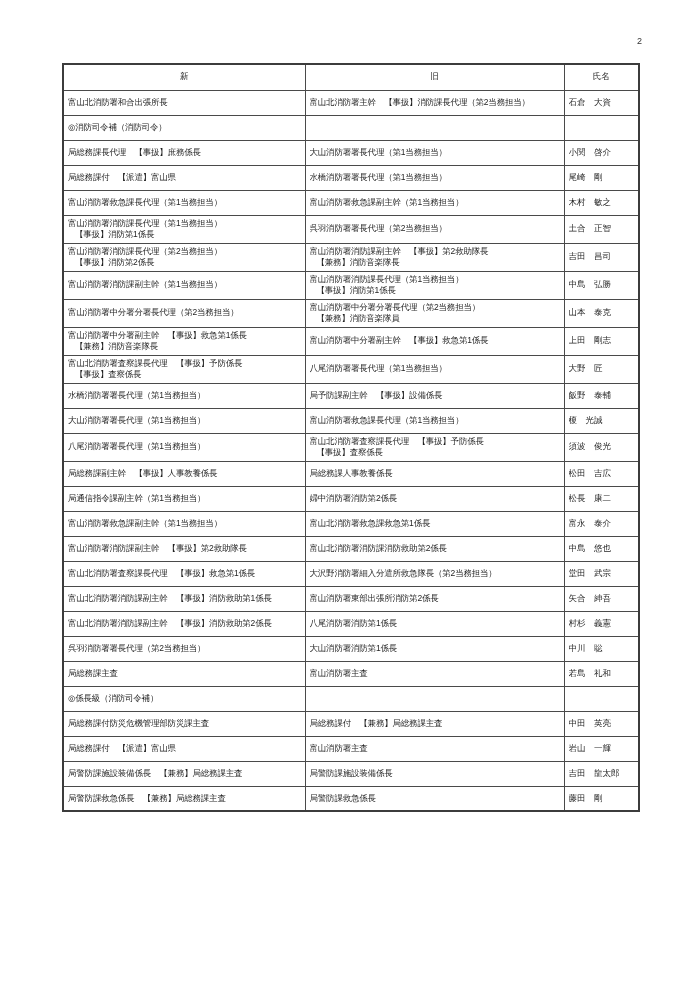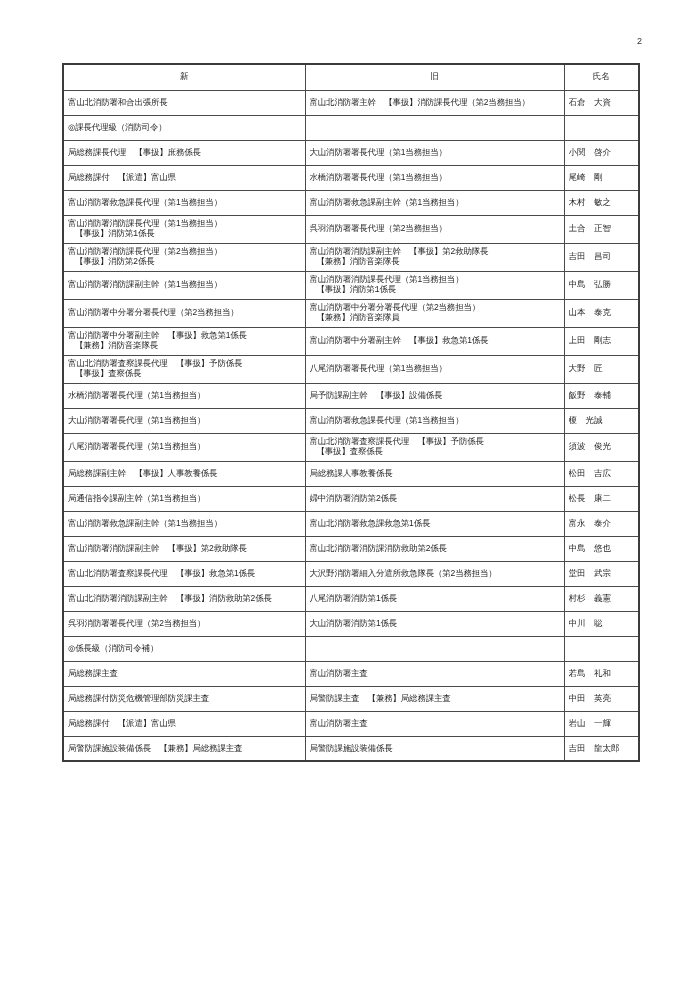--- a/index.html
+++ b/index.html
@@ -50,21 +50,21 @@
   }
   .col-new  { width: 242px; }
   .col-old  { width: 259px; }
   .col-name { width: 75px;  }
   .line {
     line-height: 11.5px;
     white-space: nowrap;
     letter-spacing: -0.2px;
     overflow: hidden;
   }
-  .line.indent { padding-left: 7px; font-family: Liberation Mono, monospace; }
+  .line.indent { padding-left: 7px; }
   td.cell-name .line { letter-spacing: 0; }
 </style>
 </head>
 <body>
 
 <div class="page-number">2</div>
 
 <table class="personnel">
   <colgroup>
     <col class="col-new">
@@ -85,21 +85,21 @@
         </td>
         <td class="cell-old">
           <div class="line">富山北消防署主幹　【事扱】消防課長代理（第2当務担当）</div>
         </td>
         <td class="cell-name">
           <div class="line">石倉　大資</div>
         </td>
       </tr>
       <tr>
         <td class="cell-new">
-          <div class="line">◎課長代理級（消防司令）</div>
+          <div class="line">◎消防司令補（消防司令）</div>
         </td>
         <td class="cell-old"></td>
         <td class="cell-name"></td>
       </tr>
       <tr>
         <td class="cell-new">
           <div class="line">局総務課長代理　【事扱】庶務係長</div>
         </td>
         <td class="cell-old">
           <div class="line">大山消防署署長代理（第1当務担当）</div>
@@ -287,85 +287,107 @@
         </td>
         <td class="cell-old">
           <div class="line">大沢野消防署細入分遣所救急隊長（第2当務担当）</div>
         </td>
         <td class="cell-name">
           <div class="line">堂田　武宗</div>
         </td>
       </tr>
       <tr>
         <td class="cell-new">
+          <div class="line">富山北消防署消防課副主幹　【事扱】消防救助第1係長</div>
+        </td>
+        <td class="cell-old">
+          <div class="line">富山消防署東部出張所消防第2係長</div>
+        </td>
+        <td class="cell-name">
+          <div class="line">矢合　紳吾</div>
+        </td>
+      </tr>
+      <tr>
+        <td class="cell-new">
           <div class="line">富山北消防署消防課副主幹　【事扱】消防救助第2係長</div>
         </td>
         <td class="cell-old">
           <div class="line">八尾消防署消防第1係長</div>
         </td>
         <td class="cell-name">
           <div class="line">村杉　義憲</div>
         </td>
       </tr>
       <tr>
         <td class="cell-new">
           <div class="line">呉羽消防署署長代理（第2当務担当）</div>
         </td>
         <td class="cell-old">
           <div class="line">大山消防署消防第1係長</div>
         </td>
         <td class="cell-name">
           <div class="line">中川　聡</div>
+        </td>
+      </tr>
+      <tr>
+        <td class="cell-new">
+          <div class="line">局総務課主査</div>
+        </td>
+        <td class="cell-old">
+          <div class="line">富山消防署主査</div>
+        </td>
+        <td class="cell-name">
+          <div class="line">若島　礼和</div>
         </td>
       </tr>
       <tr>
         <td class="cell-new">
           <div class="line">◎係長級（消防司令補）</div>
         </td>
         <td class="cell-old"></td>
         <td class="cell-name"></td>
       </tr>
       <tr>
         <td class="cell-new">
-          <div class="line">局総務課主査</div>
+          <div class="line">局総務課付防災危機管理部防災課主査</div>
+        </td>
+        <td class="cell-old">
+          <div class="line">局総務課付　【兼務】局総務課主査</div>
+        </td>
+        <td class="cell-name">
+          <div class="line">中田　英亮</div>
+        </td>
+      </tr>
+      <tr>
+        <td class="cell-new">
+          <div class="line">局総務課付　【派遣】富山県</div>
         </td>
         <td class="cell-old">
           <div class="line">富山消防署主査</div>
         </td>
         <td class="cell-name">
-          <div class="line">若島　礼和</div>
-        </td>
-      </tr>
-      <tr>
-        <td class="cell-new">
-          <div class="line">局総務課付防災危機管理部防災課主査</div>
-        </td>
-        <td class="cell-old">
-          <div class="line">局警防課主査　【兼務】局総務課主査</div>
-        </td>
-        <td class="cell-name">
-          <div class="line">中田　英亮</div>
-        </td>
-      </tr>
-      <tr>
-        <td class="cell-new">
-          <div class="line">局総務課付　【派遣】富山県</div>
-        </td>
-        <td class="cell-old">
-          <div class="line">富山消防署主査</div>
-        </td>
-        <td class="cell-name">
           <div class="line">岩山　一輝</div>
         </td>
       </tr>
       <tr>
         <td class="cell-new">
           <div class="line">局警防課施設装備係長　【兼務】局総務課主査</div>
         </td>
         <td class="cell-old">
           <div class="line">局警防課施設装備係長</div>
         </td>
         <td class="cell-name">
           <div class="line">吉田　龍太郎</div>
+        </td>
+      </tr>
+      <tr>
+        <td class="cell-new">
+          <div class="line">局警防課救急係長　【兼務】局総務課主査</div>
+        </td>
+        <td class="cell-old">
+          <div class="line">局警防課救急係長</div>
+        </td>
+        <td class="cell-name">
+          <div class="line">藤田　剛</div>
         </td>
       </tr>
     </tbody>
 </table>
 
 </body></html>

